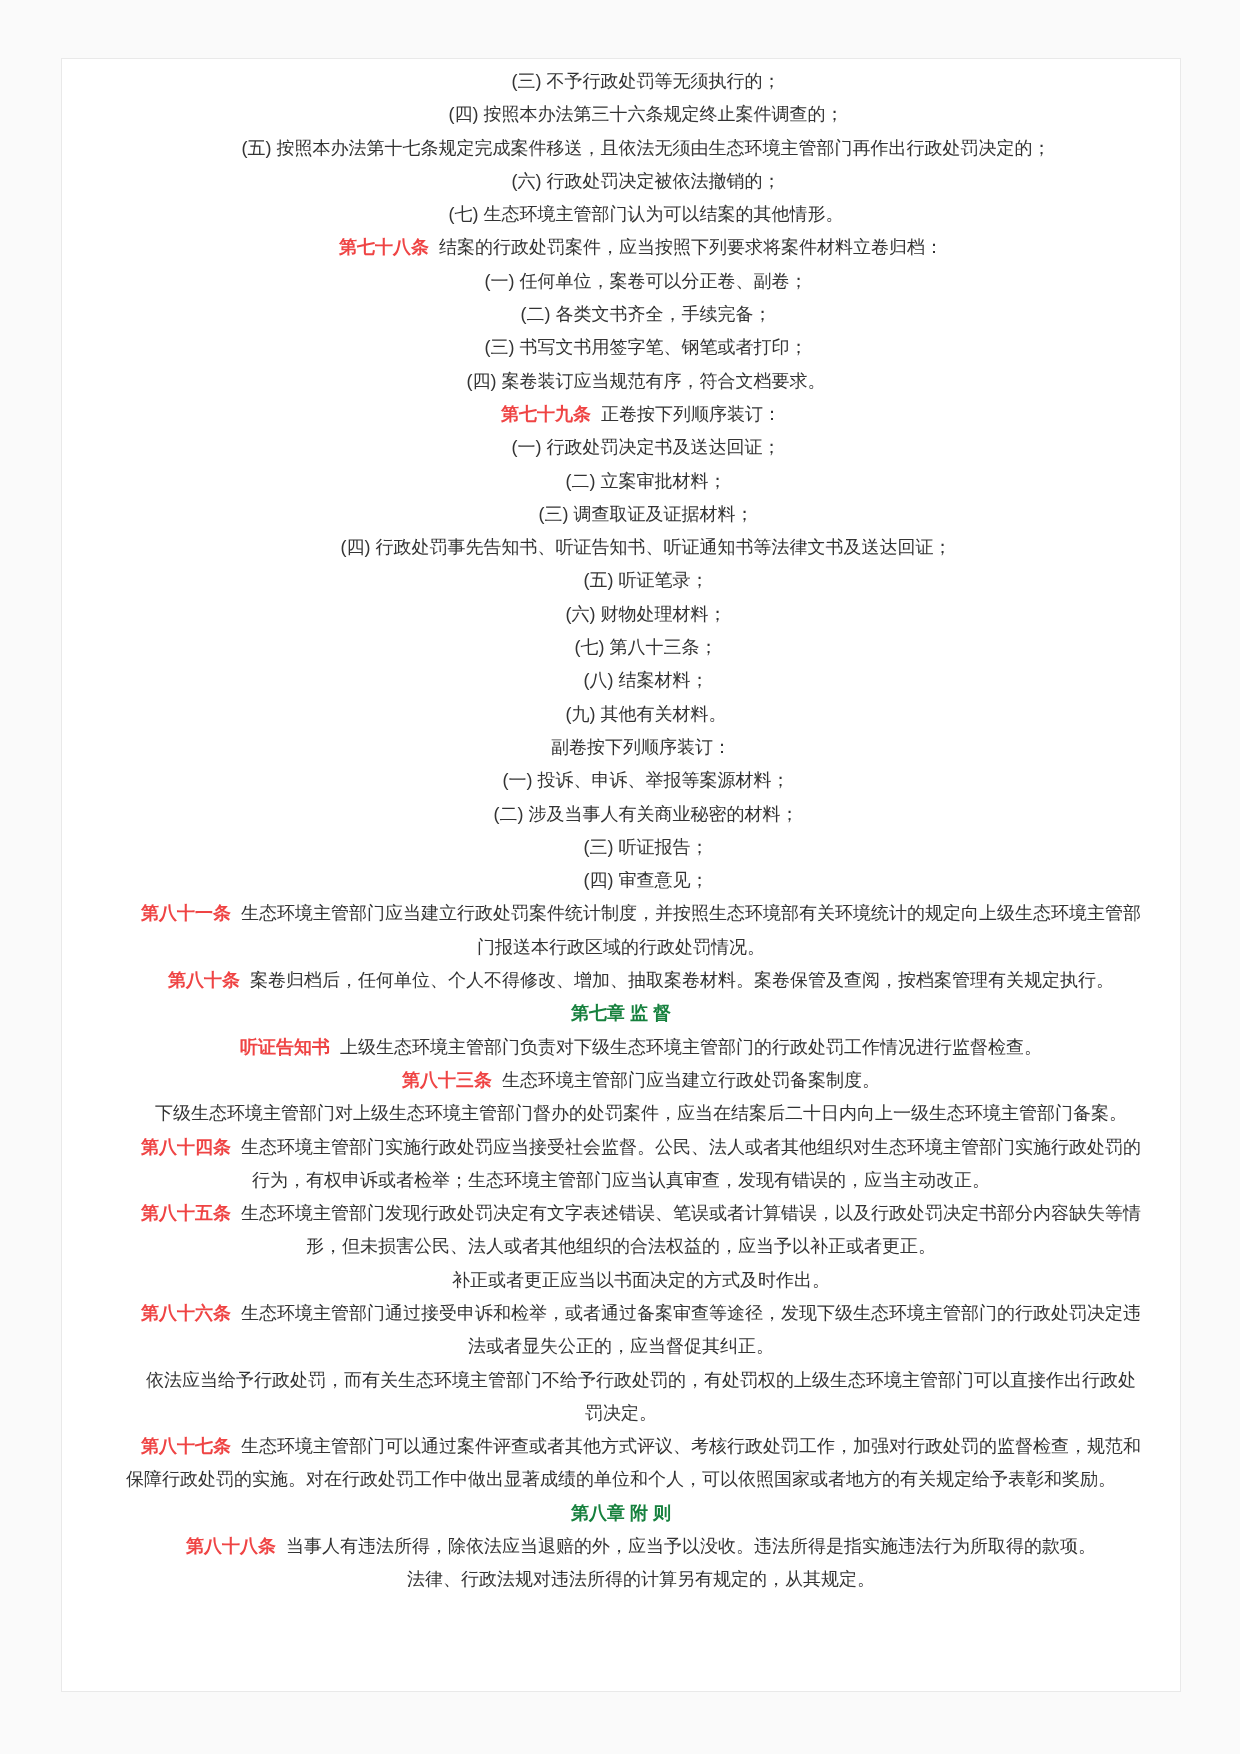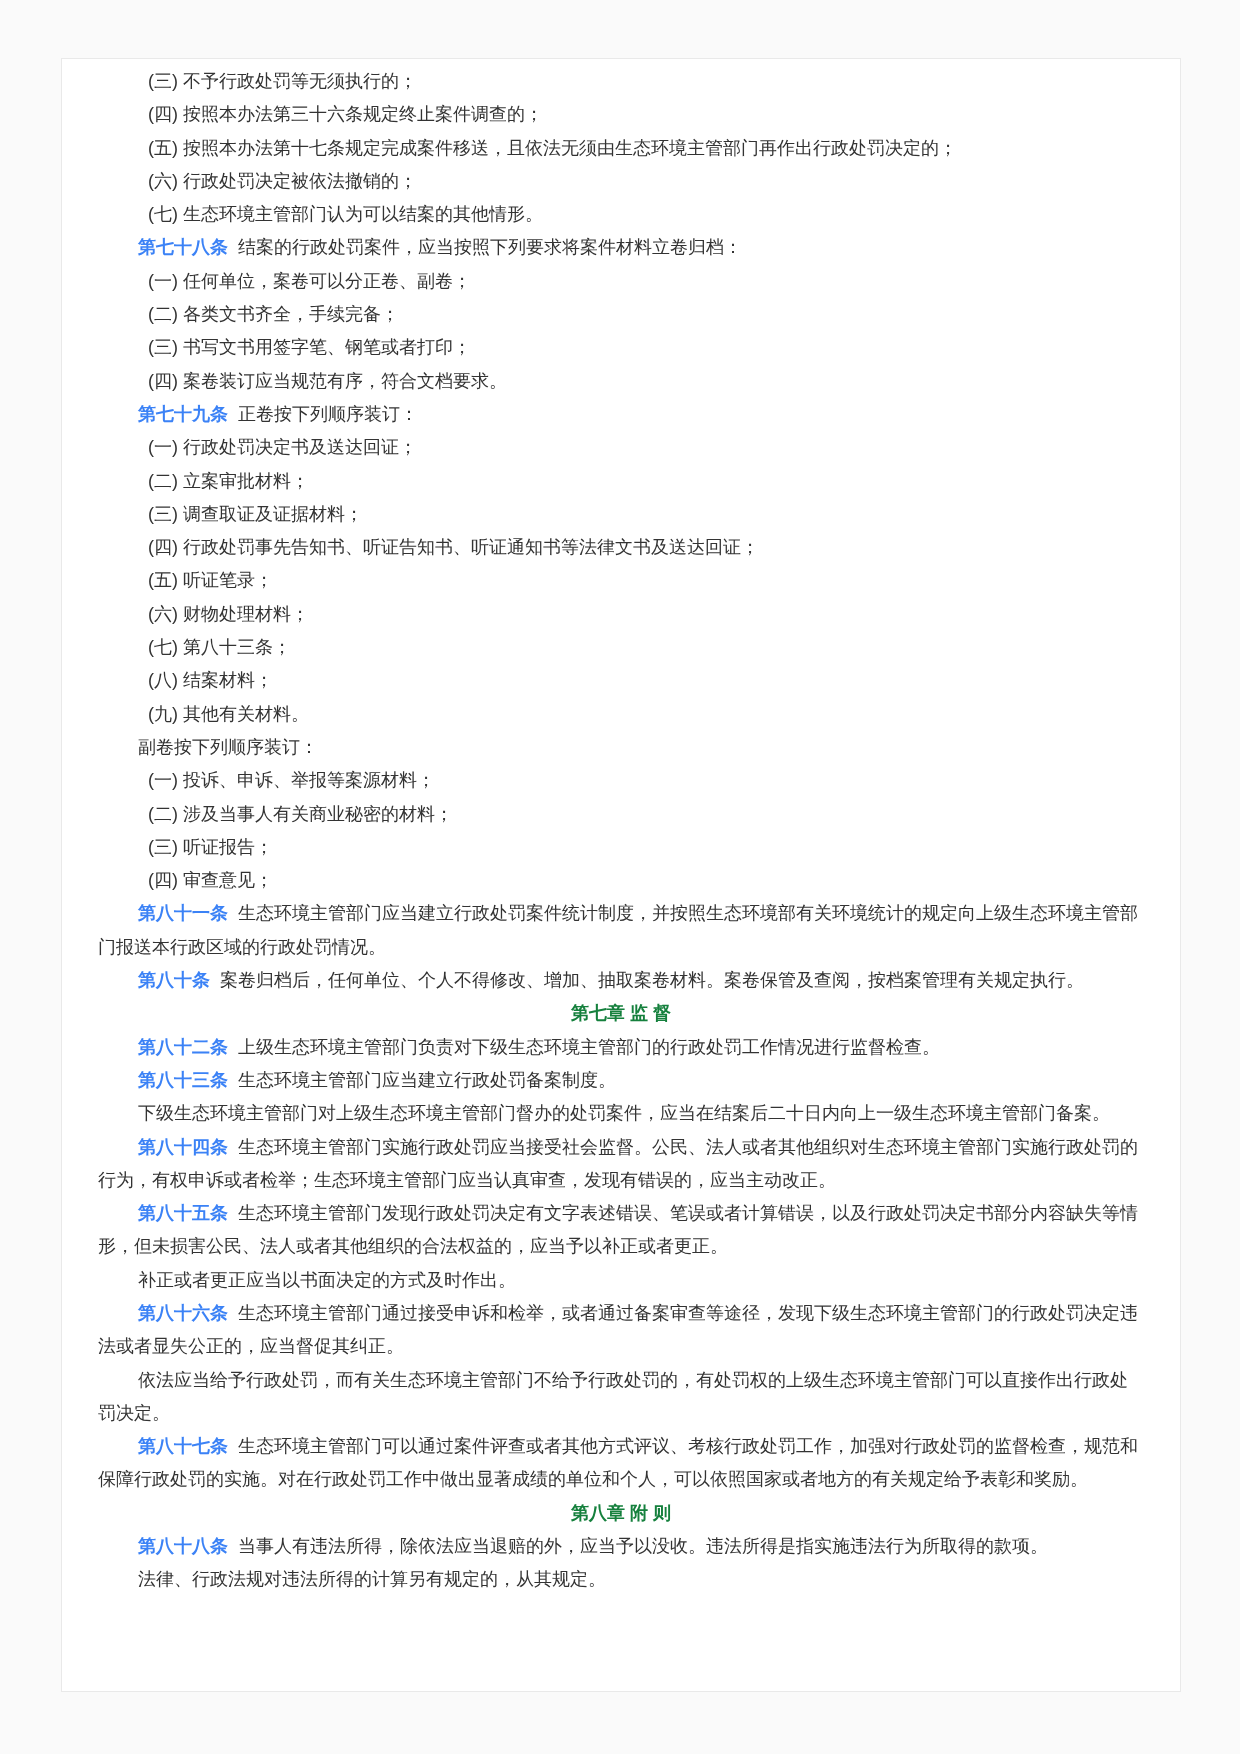--- a/index.html
+++ b/index.html
@@ -27,37 +27,38 @@
   }
   .doc {
     font-size: 18px;
     line-height: 33.3px;
     color: #333333;
     letter-spacing: 0;
   }
   .doc p {
     margin: 0;
     padding: 0;
+    text-align: center;
   }
   .doc p.item {
     text-indent: 50px;
   }
   .doc p.article,
   .doc p.para {
     text-indent: 40px;
   }
   .doc p.chapter {
     text-indent: 0;
     text-align: center;
     font-weight: bold;
     color: #15803d;
   }
   .doc b.art-num {
     font-weight: bold;
-    color: #3b82f6;
+    color: #ef4444;
     margin-right: 10px;
   }
 </style>
 </head>
 <body>
 
 <div class="page">
   <div class="doc">
       <p class="item">(三) 不予行政处罚等无须执行的；</p>
       <p class="item">(四) 按照本办法第三十六条规定终止案件调查的；</p>
@@ -80,21 +81,21 @@
       <p class="item">(八) 结案材料；</p>
       <p class="item">(九) 其他有关材料。</p>
       <p class="para">副卷按下列顺序装订：</p>
       <p class="item">(一) 投诉、申诉、举报等案源材料；</p>
       <p class="item">(二) 涉及当事人有关商业秘密的材料；</p>
       <p class="item">(三) 听证报告；</p>
       <p class="item">(四) 审查意见；</p>
       <p class="article"><b class="art-num">第八十一条</b><span>生态环境主管部门应当建立行政处罚案件统计制度，并按照生态环境部有关环境统计的规定向上级生态环境主管部门报送本行政区域的行政处罚情况。</span></p>
       <p class="article"><b class="art-num">第八十条</b><span>案卷归档后，任何单位、个人不得修改、增加、抽取案卷材料。案卷保管及查阅，按档案管理有关规定执行。</span></p>
       <p class="chapter">第七章 监 督</p>
-      <p class="article"><b class="art-num">第八十二条</b><span>上级生态环境主管部门负责对下级生态环境主管部门的行政处罚工作情况进行监督检查。</span></p>
+      <p class="article"><b class="art-num">听证告知书</b><span>上级生态环境主管部门负责对下级生态环境主管部门的行政处罚工作情况进行监督检查。</span></p>
       <p class="article"><b class="art-num">第八十三条</b><span>生态环境主管部门应当建立行政处罚备案制度。</span></p>
       <p class="para">下级生态环境主管部门对上级生态环境主管部门督办的处罚案件，应当在结案后二十日内向上一级生态环境主管部门备案。</p>
       <p class="article"><b class="art-num">第八十四条</b><span>生态环境主管部门实施行政处罚应当接受社会监督。公民、法人或者其他组织对生态环境主管部门实施行政处罚的行为，有权申诉或者检举；生态环境主管部门应当认真审查，发现有错误的，应当主动改正。</span></p>
       <p class="article"><b class="art-num">第八十五条</b><span>生态环境主管部门发现行政处罚决定有文字表述错误、笔误或者计算错误，以及行政处罚决定书部分内容缺失等情形，但未损害公民、法人或者其他组织的合法权益的，应当予以补正或者更正。</span></p>
       <p class="para">补正或者更正应当以书面决定的方式及时作出。</p>
       <p class="article"><b class="art-num">第八十六条</b><span>生态环境主管部门通过接受申诉和检举，或者通过备案审查等途径，发现下级生态环境主管部门的行政处罚决定违法或者显失公正的，应当督促其纠正。</span></p>
       <p class="para">依法应当给予行政处罚，而有关生态环境主管部门不给予行政处罚的，有处罚权的上级生态环境主管部门可以直接作出行政处罚决定。</p>
       <p class="article"><b class="art-num">第八十七条</b><span>生态环境主管部门可以通过案件评查或者其他方式评议、考核行政处罚工作，加强对行政处罚的监督检查，规范和保障行政处罚的实施。对在行政处罚工作中做出显著成绩的单位和个人，可以依照国家或者地方的有关规定给予表彰和奖励。</span></p>
       <p class="chapter">第八章 附 则</p>
       <p class="article"><b class="art-num">第八十八条</b><span>当事人有违法所得，除依法应当退赔的外，应当予以没收。违法所得是指实施违法行为所取得的款项。</span></p>

